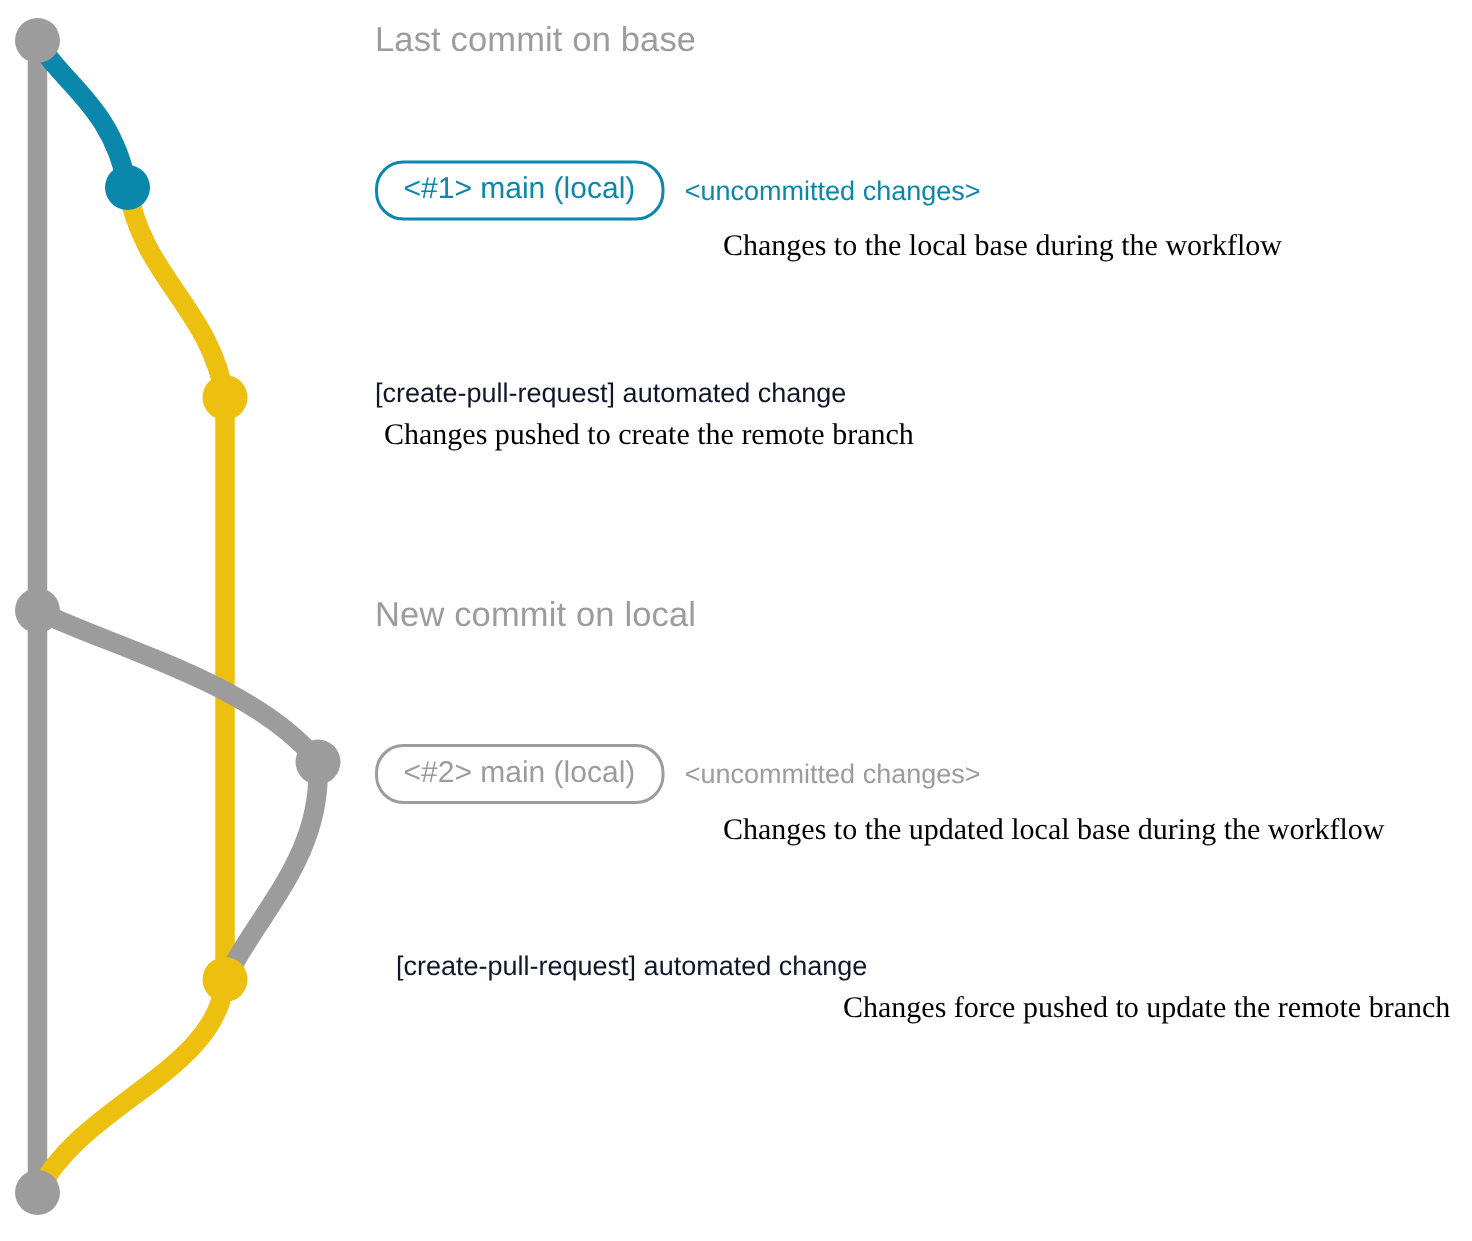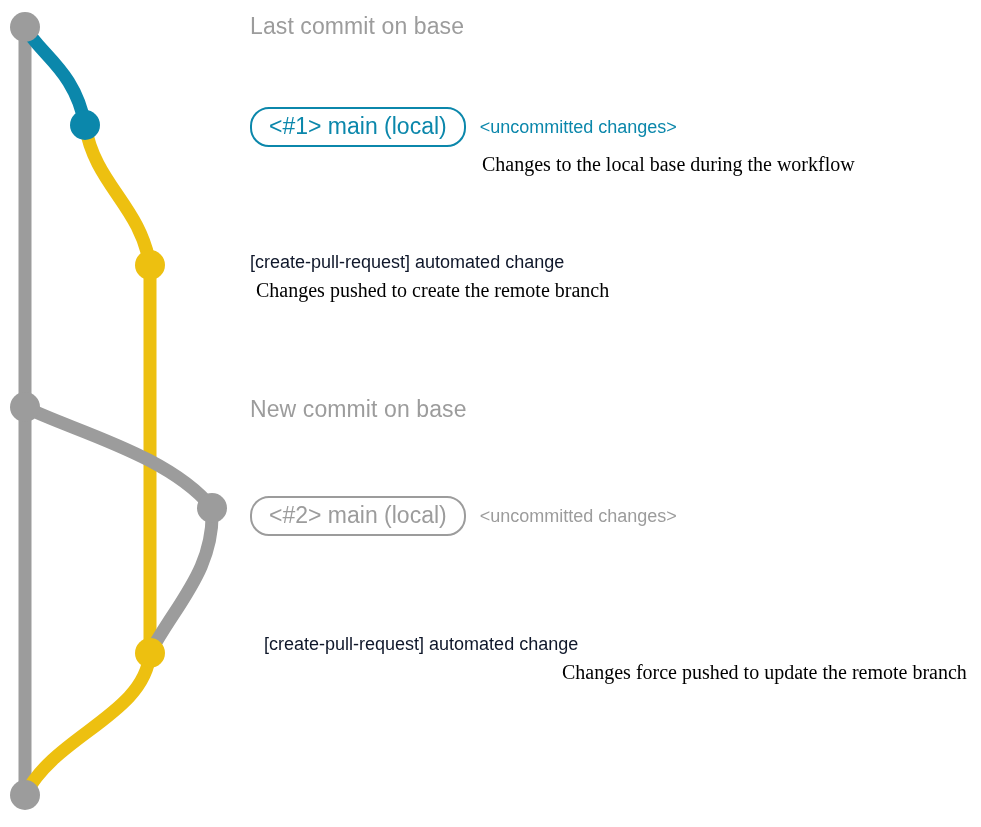--- a/index.html
+++ b/index.html
@@ -56,21 +56,21 @@
   }
 
   .badge {
     display: inline-flex;
     align-items: center;
     justify-content: center;
     border: 2px solid currentColor;
     border-radius: 19px;
     padding: 5px 17px 7px 17px;
     font-family: "Liberation Sans", sans-serif;
-    font-size: 23px;
+    font-size: 20px;
     line-height: 24px;
     background: #ffffff;
     box-sizing: border-box;
   }
 
   .commit-msg {
     font-family: "Liberation Sans", sans-serif;
     font-size: 18px;
     margin-left: 14px;
     white-space: nowrap;
@@ -137,28 +137,29 @@
   </div>
 
   <div class="row" style="top:252px;">
     <div class="badge-line">
       <span class="commit-msg c-yellow" style="margin-left:0;">[create-pull-request] automated change</span>
     </div>
     <div class="sub-note" style="margin-left:6px;">Changes pushed to create the remote branch</div>
   </div>
 
   <div class="row heading-row c-grey" style="top:396px;">
-    <span>New commit on base</span>
+    <span>New commit on local</span>
   </div>
 
   <div class="row" style="top:496px;">
     <div class="badge-line">
       <span class="badge c-grey">&lt;#2&gt; main (local)</span>
       <span class="commit-msg c-grey">&lt;uncommitted changes&gt;</span>
     </div>
+    <div class="sub-note" style="margin-left:232px;">Changes to the updated local base during the workflow</div>
   </div>
 
   <div class="row" style="top:634px;">
     <div class="badge-line">
       <span class="commit-msg c-yellow">[create-pull-request] automated change</span>
     </div>
     <div class="sub-note" style="margin-left:312px;">Changes force pushed to update the remote branch</div>
   </div>
 
 

